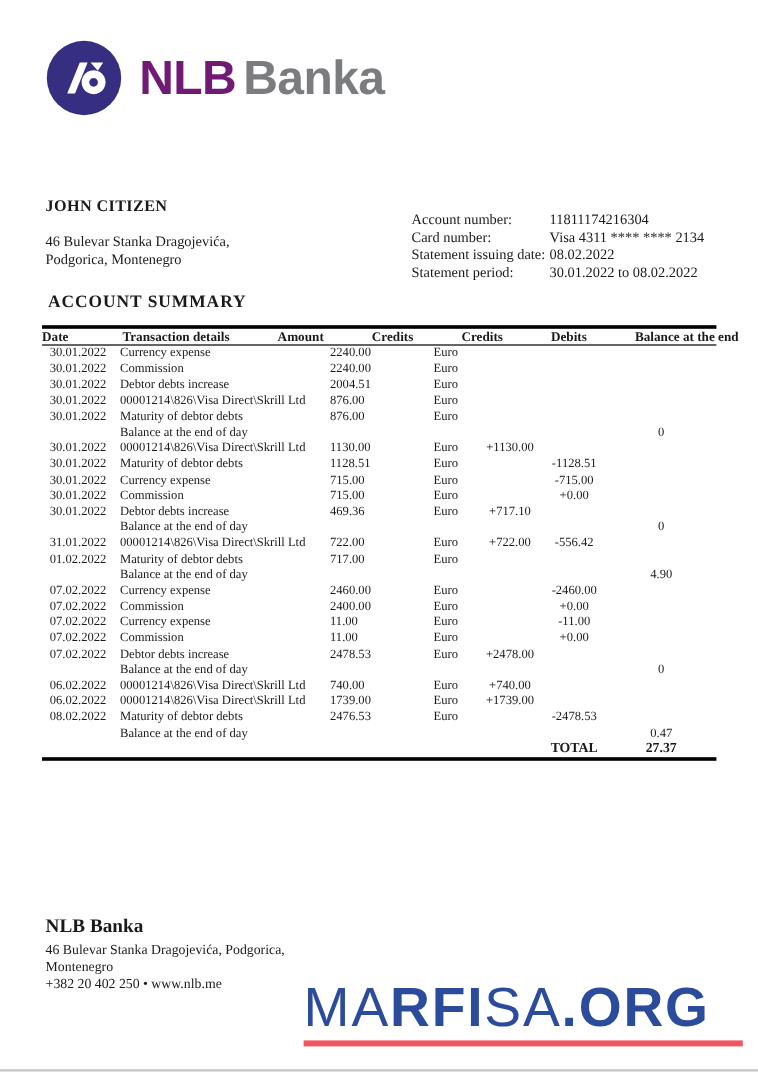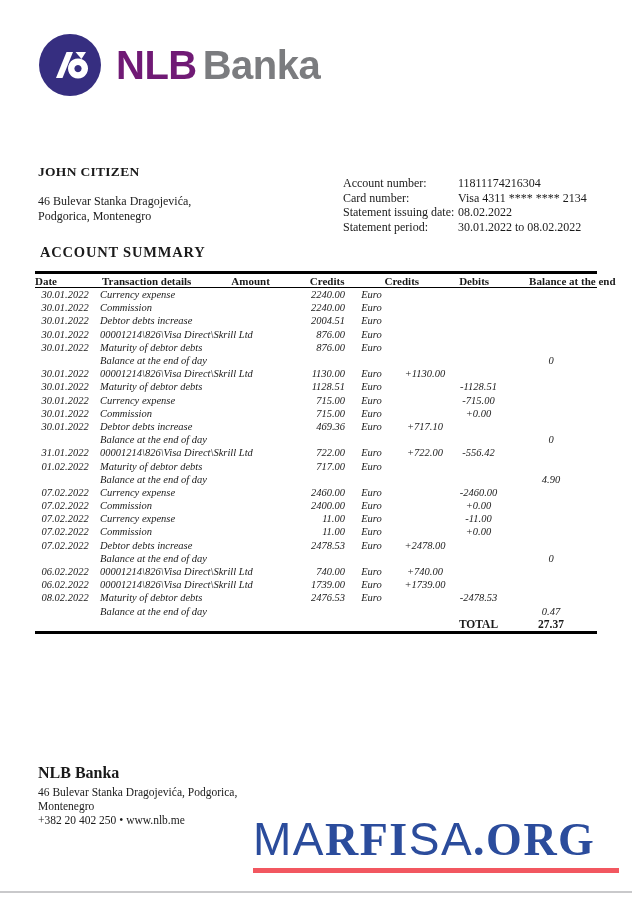--- a/index.html
+++ b/index.html
@@ -30,41 +30,41 @@
   
   .summary-title { position:absolute; left:40px; top:244px; font-size:14.5px; font-weight:bold; letter-spacing:0.8px; }
 
   
   .table { position:absolute; left:35px; top:271px; width:562px; }
   .t-head {
     display:flex; align-items:center; height:17px;
     border-top:3px solid #000; border-bottom:1.5px solid #000;
     font-weight:bold; font-size:11px;gap:40px;
   }
-  .t-row { display:flex; align-items:center; height:13.2px; font-size:10.5px;font-style:italic; }
+  .t-row { display:flex; align-items:center; height:13.2px; font-size:10.5px; }
   .t-total { display:flex; align-items:center; height:16px; font-size:11.5px; font-weight:bold; border-bottom:3px solid #000; }
   .c-date    { width:60px;  text-align:center; }
   .c-details { width:180px; text-align:left; padding-left:5px; }
-  .c-amount  { width:70px;  text-align:right; }
+  .c-amount  { width:70px;  text-align:left; }
   .c-currency{ width:53px;  text-align:center; }
   .c-credits { width:54px;  text-align:center; }
   .c-debits  { width:53px;  text-align:center; }
   .c-balance { width:92px;  text-align:center; }
   .cell { white-space:nowrap; overflow:visible; }
 
   
   .footer-block { position:absolute; left:38px; top:764px; }
   .footer-bank { font-size:16px; font-weight:bold; margin-bottom:3px; }
   .footer-line { font-size:11.5px; line-height:14px; }
 
   
   .watermark { position:absolute; left:253px; top:814px; width:372px; }
   .wm-text { font-family:"Liberation Sans", sans-serif; font-size:46px; letter-spacing:1.5px; line-height:50px; white-space:nowrap; }
   .wm-light { font-weight:normal; }
-  .wm-bold { font-weight:bold;font-family:Liberation Serif, serif; }
+  .wm-bold { font-weight:bold; }
   .wm-underline { height:5px; margin-top:3px; width:366px; }
 
   .bottom-line { position:absolute; left:0; top:891px; width:632px; height:2px; background:#c9c9cb; }
 </style>
 </head>
 <body>
 
 <div class="page">
 
   <div class="logo-block">

